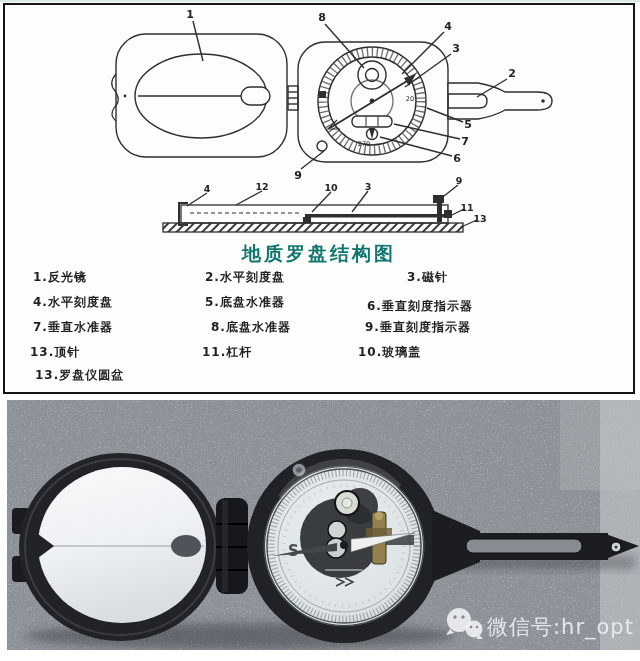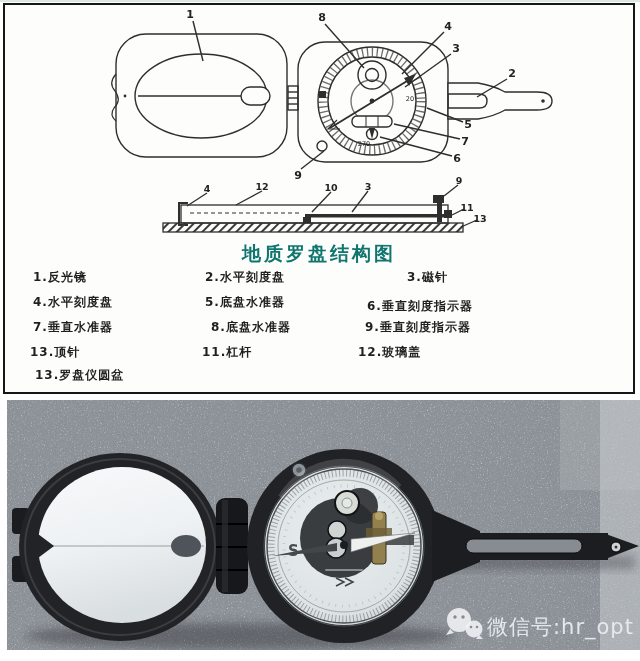--- a/index.html
+++ b/index.html
@@ -143,21 +143,21 @@
     <span class="leg" style="left:200px;top:264px"><b>2.</b><span>水平刻度盘</span></span>
     <span class="leg" style="left:402px;top:264px"><b>3.</b><span>磁针</span></span>
     <span class="leg" style="left:28px;top:289px"><b>4.</b><span>水平刻度盘</span></span>
     <span class="leg" style="left:200px;top:289px"><b>5.</b><span>底盘水准器</span></span>
     <span class="leg" style="left:362px;top:293px"><b>6.</b><span>垂直刻度指示器</span></span>
     <span class="leg" style="left:28px;top:314px"><b>7.</b><span>垂直水准器</span></span>
     <span class="leg" style="left:206px;top:314px"><b>8.</b><span>底盘水准器</span></span>
     <span class="leg" style="left:360px;top:314px"><b>9.</b><span>垂直刻度指示器</span></span>
     <span class="leg" style="left:25px;top:339px"><b>13.</b><span>顶针</span></span>
     <span class="leg" style="left:197px;top:339px"><b>11.</b><span>杠杆</span></span>
-    <span class="leg" style="left:353px;top:339px"><b>12.</b><span>玻璃盖</span></span>
+    <span class="leg" style="left:353px;top:339px"><b>10.</b><span>玻璃盖</span></span>
     <span class="leg" style="left:30px;top:362px"><b>13.</b><span>罗盘仪圆盆</span></span>
   </div>
 </div>
 
 <div class="photo-wrap">
   <svg width="633" height="250" viewBox="7 400 633 250">
     <defs>
       <filter id="gDark" x="0%" y="0%" width="100%" height="100%">
         <feTurbulence type="fractalNoise" baseFrequency="0.9" numOctaves="2" seed="3" stitchTiles="stitch"></feTurbulence>
         <feColorMatrix type="matrix" values="0 0 0 0 0.21  0 0 0 0 0.22  0 0 0 0 0.25  3 0 0 0 -1.45"></feColorMatrix>

